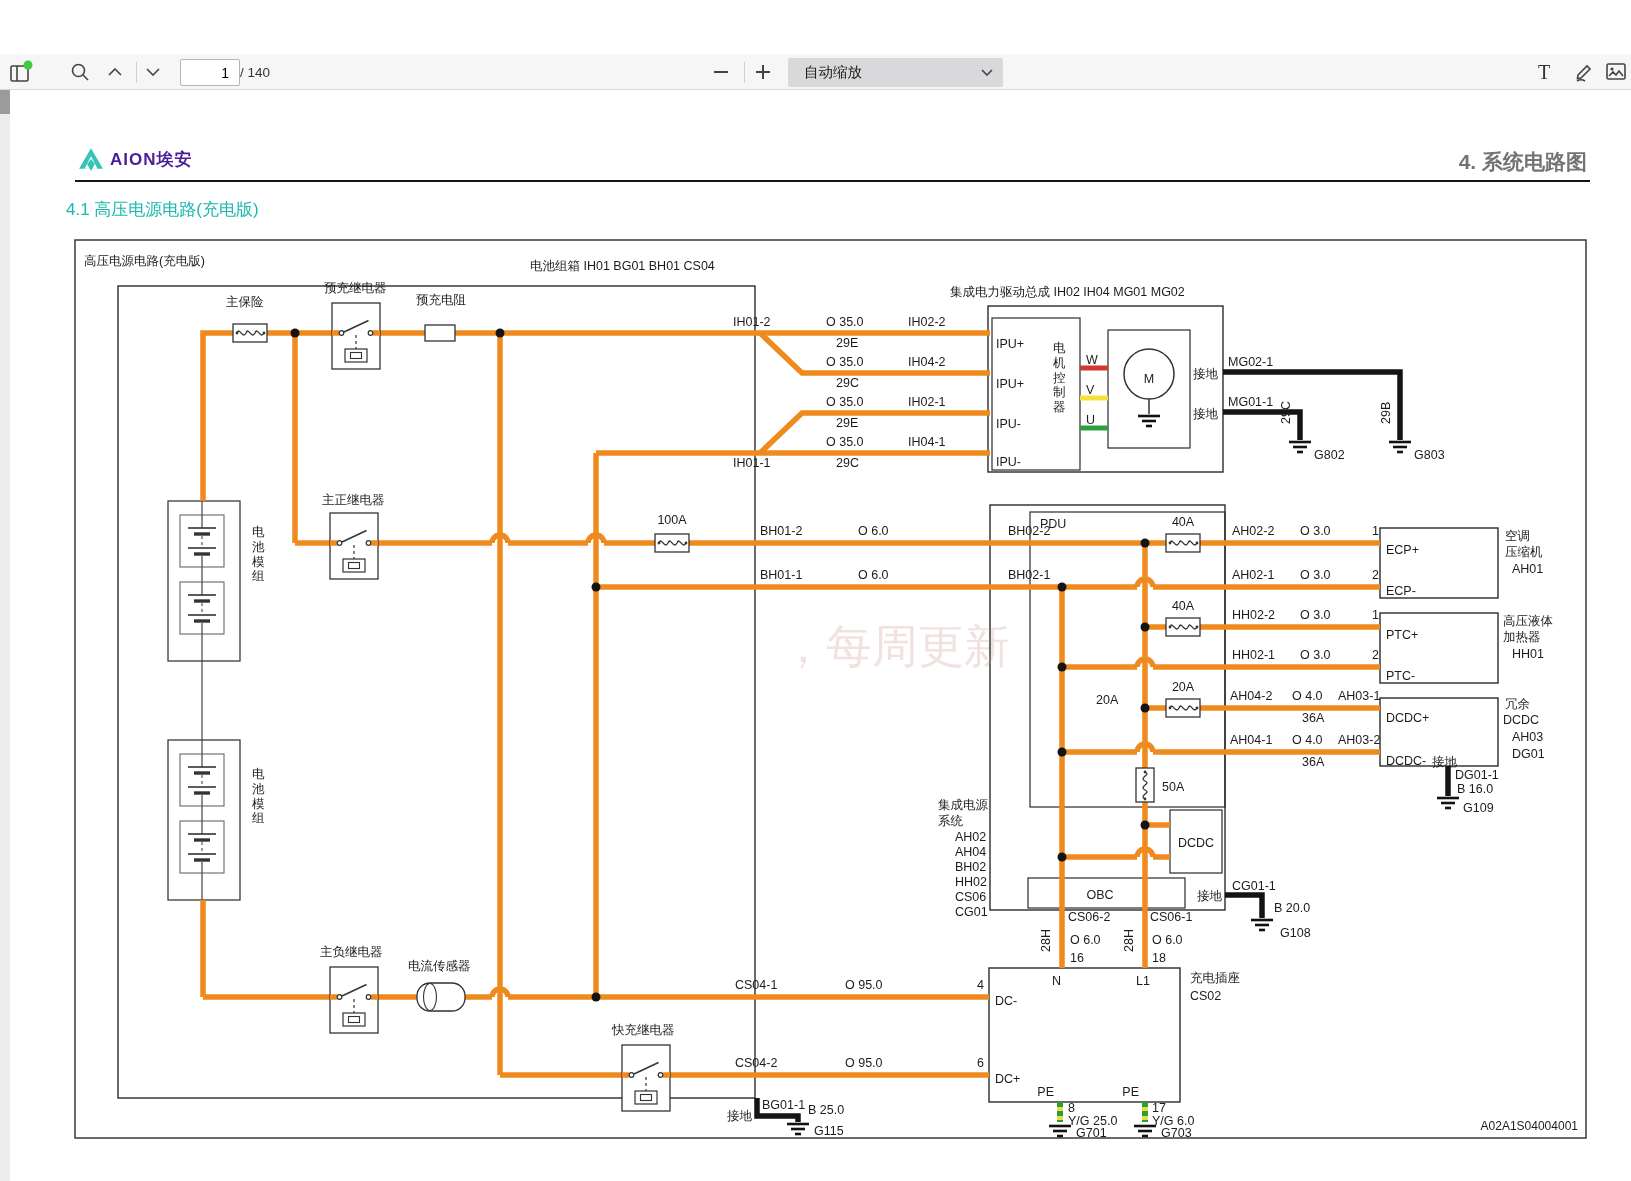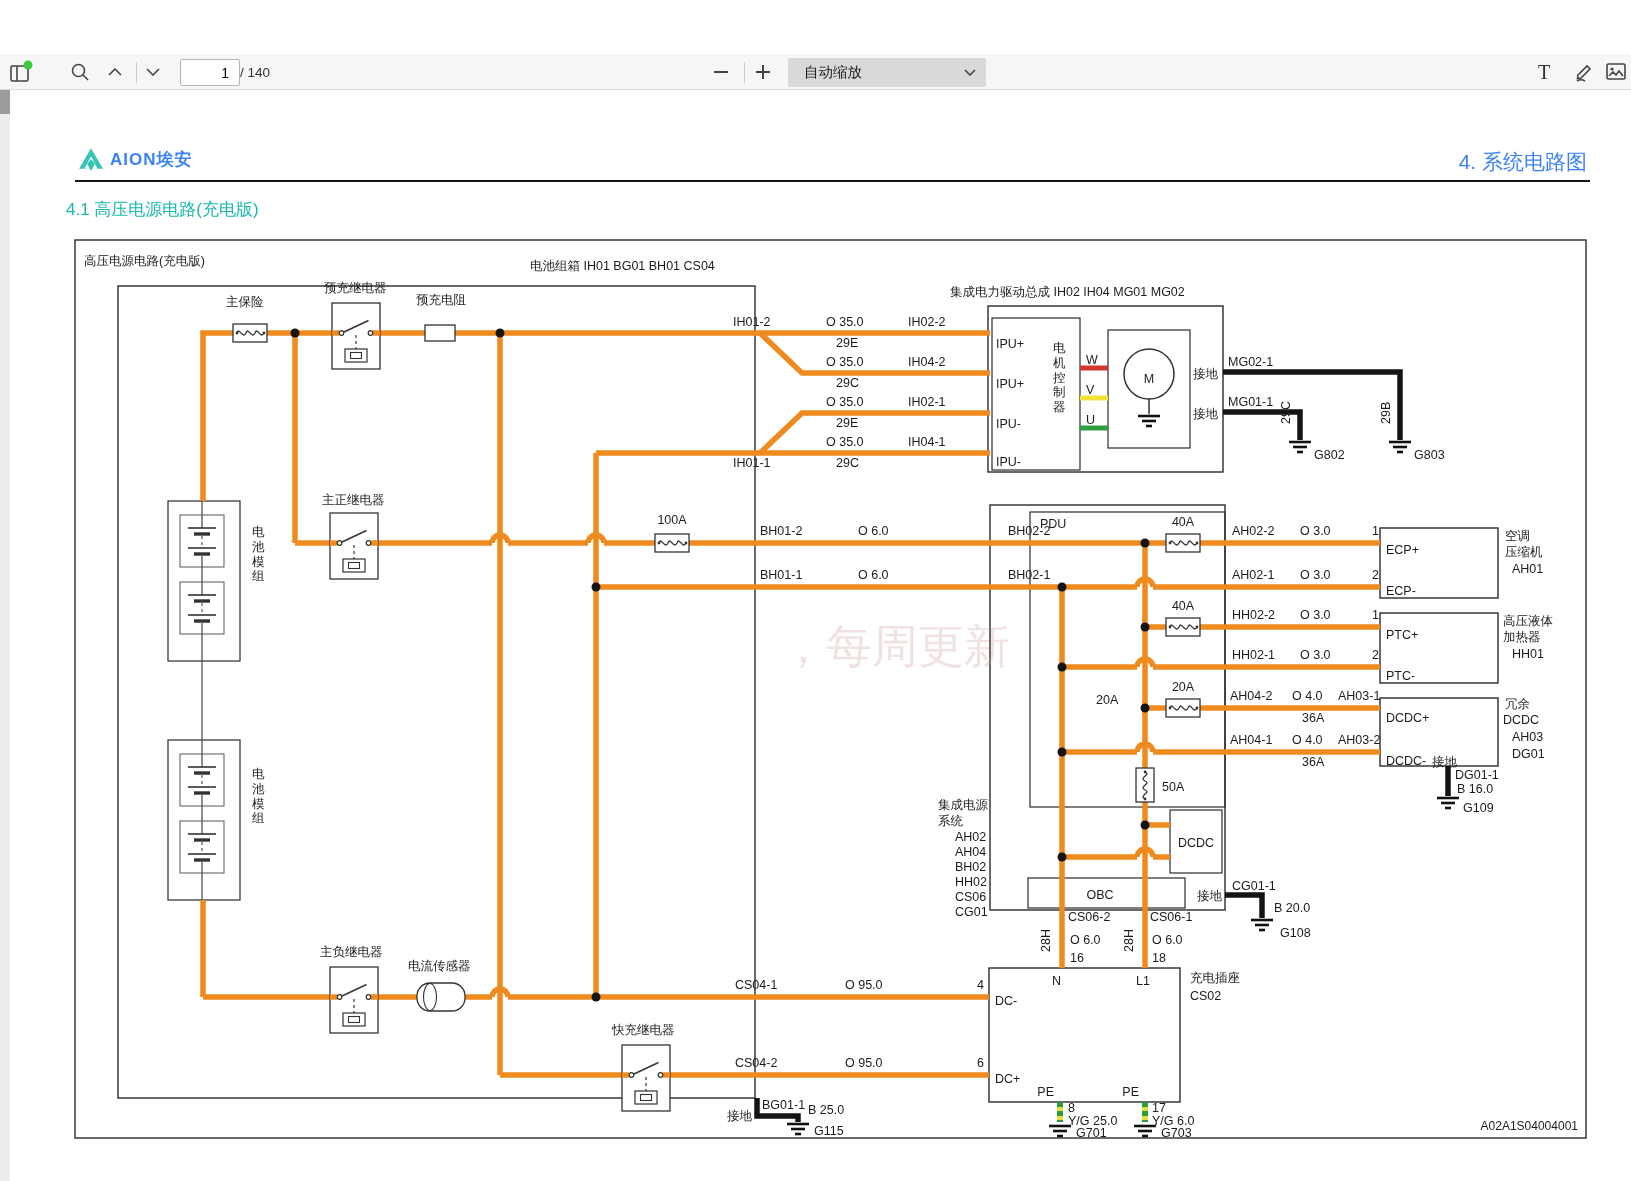--- a/index.html
+++ b/index.html
@@ -19,34 +19,34 @@
 
   
   .toolbar { position:absolute; left:0; top:54px; width:1631px; height:36px;
              background:#f6f6f7; border-bottom:1px solid #d9d9d9; }
   .tb-item { position:absolute; top:0; height:36px; display:flex; align-items:center; }
   .page-input { position:absolute; left:180px; top:5px; width:60px; height:27px;
                 border:1px solid #b5b5b5; border-radius:2px; background:#fff;
                 font-size:14px; text-align:right; padding-right:10px; font-family:inherit; }
   .page-total { position:absolute; left:240px; top:0; height:36px; display:flex; align-items:center;
                 font-size:13.5px; color:#333; }
-  .zoom-select { position:absolute; left:788px; top:4px; width:198px; height:29px;
+  .zoom-select { position:absolute; left:788px; top:4px; width:215px; height:29px;
                  background:#d9d9dc; border-radius:2px; display:flex; align-items:center;
                  padding:0 10px 0 16px; font-size:14.5px; color:#1a1a1a; cursor:pointer; }
   .zoom-select .zlabel { flex:1; }
   .vdiv { position:absolute; top:8px; width:1px; height:21px; background:#cfcfcf; }
 
   
   .content { position:absolute; left:0; top:90px; width:1631px; height:1091px; background:#fff; }
   .left-strip { position:absolute; left:0; top:0; width:10px; height:1091px; background:#ededed; }
   .left-strip-thumb { position:absolute; left:0; top:0; width:10px; height:24px; background:#9b9b9b; }
 
   .brand { position:absolute; left:78px; top:56px; display:flex; align-items:center; gap:6px; }
-  .brand-text { font-size:17px; font-weight:bold; color:#3b82f6; letter-spacing:1px; }
-  .chapter { position:absolute; right:44px; top:58px; font-size:21px; font-weight:normal; color:#3b82f6; }
+  .brand-text { font-size:17px; font-weight:bold; color:#4c1d95; letter-spacing:1px; }
+  .chapter { position:absolute; right:44px; top:58px; font-size:21px; font-weight:bold; color:#737373; }
   .hrule { position:absolute; left:75px; top:90px; width:1515px; border-top:2px solid #161616; }
   .section-title { position:absolute; left:66px; top:108px; font-size:17px; font-weight:normal; color:#18b8ad; }
 
   svg text { font-family:"Liberation Sans", sans-serif; font-size:12.5px; fill:#1c1c1c; }
   svg text.wm { font-size:46px; fill:rgba(205,150,150,0.28); }
   svg text.code { font-size:12px; }
   .icon-stroke { stroke:#444; stroke-width:1.6; fill:none; }
 </style>
 </head>
 <body>

